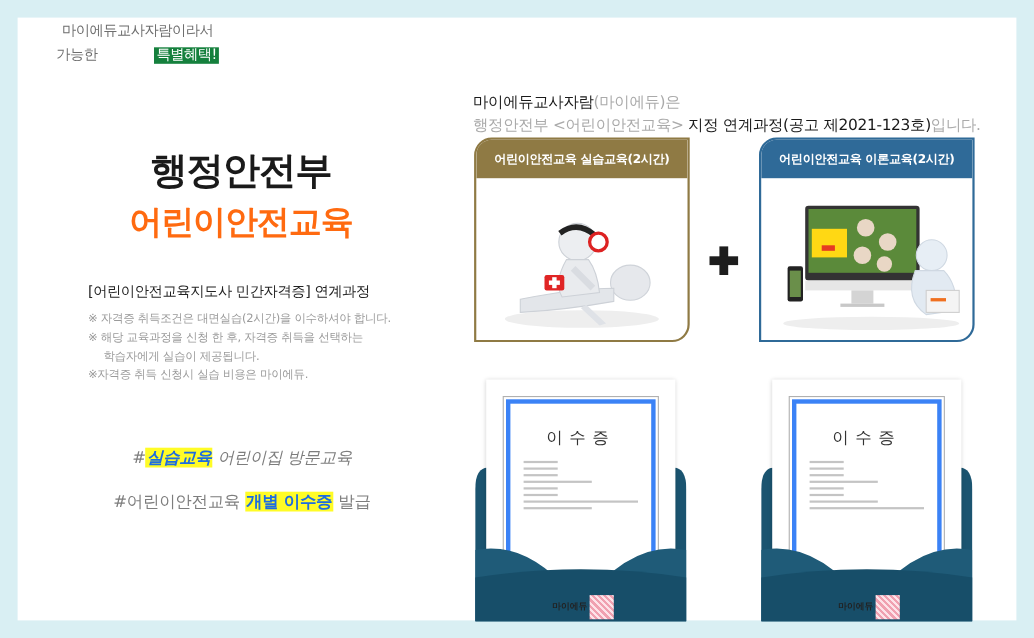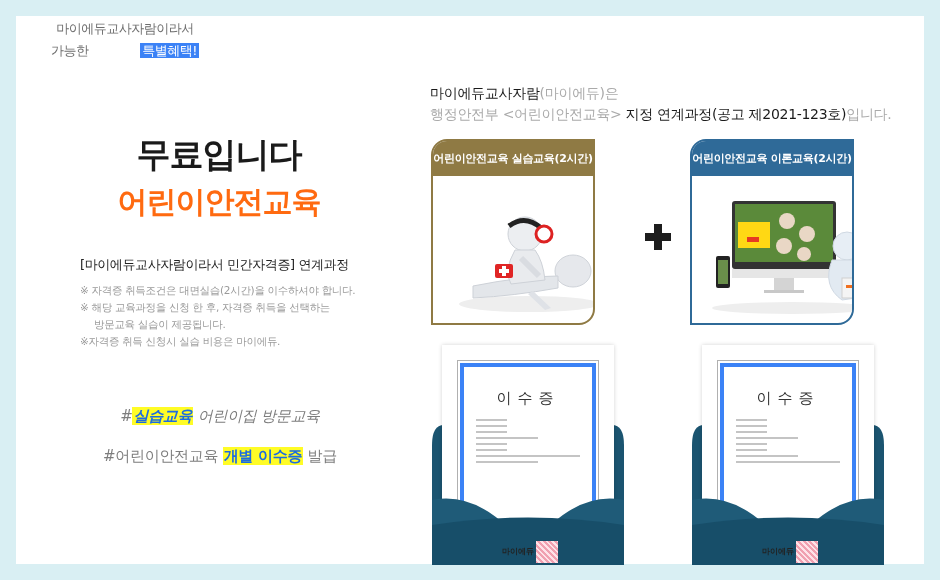--- a/index.html
+++ b/index.html
@@ -2,40 +2,40 @@
 <html><head>
 <meta charset="utf-8">
 <style>
   * { box-sizing: border-box; margin: 0; padding: 0; }
   html, body { width: 940px; height: 580px; overflow: hidden; }
   body { background: #d9eff3; font-family: "DejaVu Sans", "Liberation Sans", sans-serif; position: relative; }
   .panel { position: absolute; left: 16px; top: 16px; width: 908px; height: 548px; background: #ffffff; }
 
   
   .promo { position: absolute; left: 20px; top: 18px; width: 210px; text-align: center; color: #6e6e6e; font-weight: normal; font-size: 13px; line-height: 22px; letter-spacing: -0.5px; }
-  .promo .hl { background: #3b82f6; color: #fff; padding: 0 2px; margin-left: 48px; }
+  .promo .hl { background: #15803d; color: #fff; padding: 0 2px; margin-left: 48px; }
 
   
   .main-title { position: absolute; left: 74px; width: 290px; text-align: center; font-weight: bold; letter-spacing: -1px; }
   .t1 { top: 132px; font-size: 34px; color: #1a1a1a; }
   .t2 { top: 182px; font-size: 30px; color: #ff6a10; }
   .course { position: absolute; left: 80px; top: 256px; font-size: 13px; color: #222; letter-spacing: -0.4px; }
   .notes { position: absolute; left: 80px; top: 282px; font-size: 10.5px; color: #9a9a9a; line-height: 17px; letter-spacing: -0.3px; }
   .notes .indent { padding-left: 14px; }
   .tag { position: absolute; left: 60px; width: 320px; text-align: center; font-size: 15px; color: #7d7d7d; letter-spacing: -0.3px; }
   .tag1 { top: 407px; font-style: italic; }
   .tag2 { top: 447px; }
   .tag .mark { background: #fffc26; color: #1d6ce0; font-weight: bold; padding: 0 1px; }
 
   
   .intro { position: absolute; left: 430px; top: 83px; font-size: 14px; line-height: 21px; color: #aaaaaa; letter-spacing: -0.3px; }
   .intro .dark { color: #1a1a1a; }
 
   
-  .card { position: absolute; top: 139px; width: 164px; height: 186px; border: 2px solid; border-radius: 16px 0 16px 0; overflow: hidden; background: #fff; }
+  .card { position: absolute; top: 125px; width: 196px; height: 186px; border: 2px solid; border-radius: 16px 0 16px 0; overflow: hidden; background: #fff; }
   .card-gold { left: 431px; border-color: #8f7a44; }
   .card-blue { left: 690px; border-color: #2f6a98; }
   .card-head { height: 35px; color: #fff; font-size: 11px; font-weight: bold; display: flex; align-items: center; justify-content: center; letter-spacing: -0.3px; }
   .card-gold .card-head { background: #8f7a44; }
   .card-blue .card-head { background: #2f6a98; }
   .card-img { position: relative; height: 149px; }
 
   .plus { position: absolute; left: 645px; top: 224px; width: 26px; height: 26px; }
   .plus::before, .plus::after { content: ""; position: absolute; background: #1d1d1d; }
   .plus::before { left: 9px; top: 0; width: 8px; height: 26px; }
@@ -60,27 +60,27 @@
 </head>
 <body>
 
 <div class="panel"></div>
 
 <div class="promo">
   <div>마이에듀교사자람이라서</div>
   <div><span>가능한 </span><span class="hl">특별혜택!</span></div>
 </div>
 
-<div class="main-title t1">무료입니다</div>
+<div class="main-title t1">행정안전부</div>
 <div class="main-title t2">어린이안전교육</div>
-<div class="course">[마이에듀교사자람이라서 민간자격증] 연계과정</div>
+<div class="course">[어린이안전교육지도사 민간자격증] 연계과정</div>
 <div class="notes">
   <div>※ 자격증 취득조건은 대면실습(2시간)을  이수하셔야 합니다.</div>
   <div>※ 해당 교육과정을 신청 한 후, 자격증 취득을 선택하는</div>
-  <div class="indent">방문교육 실습이 제공됩니다.</div>
+  <div class="indent">학습자에게 실습이 제공됩니다.</div>
   <div>※자격증 취득 신청시 실습 비용은 마이에듀.</div>
 </div>
 <div class="tag tag1"><span>#</span><span class="mark">실습교육</span><span> 어린이집 방문교육</span></div>
 <div class="tag tag2"><span>#어린이안전교육 </span><span class="mark">개별 이수증</span><span> 발급</span></div>
 
 <div class="intro">
   <div><span class="dark">마이에듀교사자람</span><span>(마이에듀)은</span></div>
   <div><span>행정안전부 &lt;어린이안전교육&gt; </span><span class="dark">지정 연계과정(공고 제2021-123호)</span><span>입니다.</span></div>
 </div>
 

